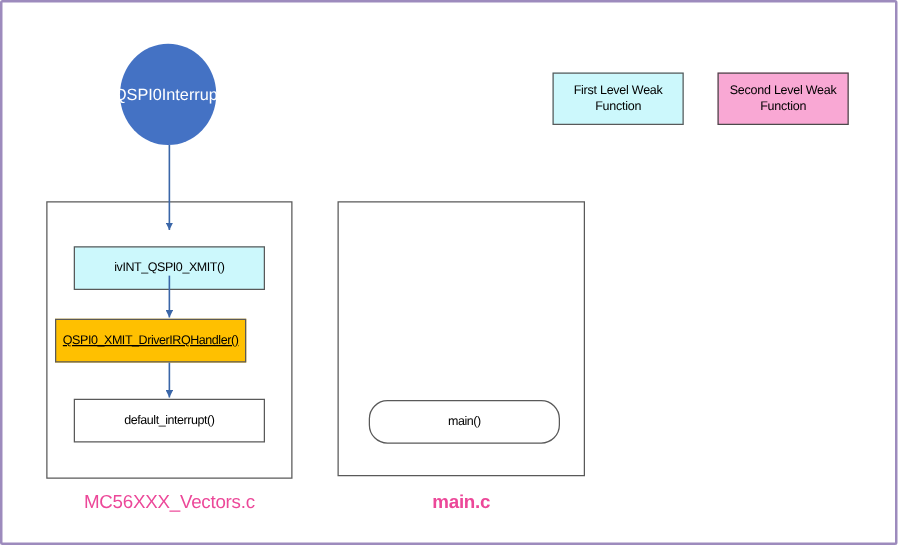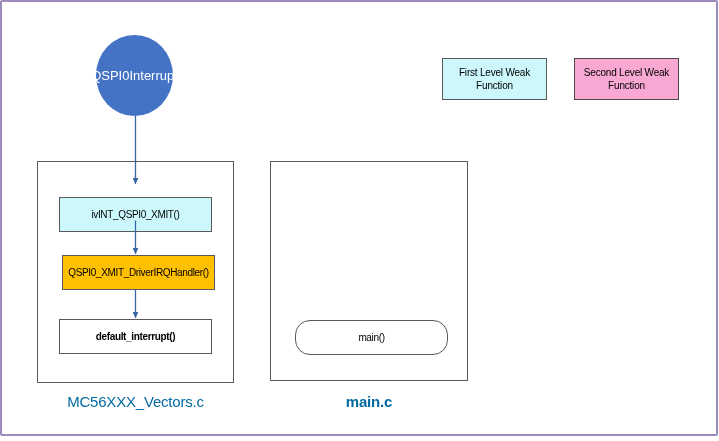--- a/index.html
+++ b/index.html
@@ -28,26 +28,26 @@
 
   .fn-box {
     position: absolute; width: 153px; height: 35px; border: 1px solid #595959;
     display: flex; align-items: center; justify-content: center;
     font-size: 10px; color: #000000; text-align: center; letter-spacing: -0.35px;
     background: #ffffff;
   }
   .fn-first  { background: #ccf8fc; }
   .fn-second { background: #ffc000; }
   .box-ivint   { left: 59px; top: 185px; margin-top: 12px; }
-  .box-handler { left: 62px; top: 255px; }
-  .box-default { left: 59px; top: 319px; font-weight: bold; }
+  .box-handler { left: 44px; top: 255px; text-decoration: underline; }
+  .box-default { left: 59px; top: 319px; }
   .box-main    { left: 295px; top: 320px; border-radius: 15px; }
 
   .file-label {
-    position: absolute; color: #0369a1; font-size: 15px; line-height: 15px; letter-spacing: -0.2px;
+    position: absolute; color: #ec4899; font-size: 15px; line-height: 15px; letter-spacing: -0.2px;
     text-align: center; white-space: nowrap;
   }
   .label-vectors { left: 37px;  top: 394px; width: 197px; }
   .label-main    { left: 270px; top: 394px; width: 198px; font-weight: bold; }
 
   .legend-item {
     position: absolute; width: 105px; height: 42px; border: 1px solid #595959;
     display: flex; align-items: center; justify-content: flex-end;
     font-size: 10px; line-height: 13px; color: #000000; text-align: center;
     letter-spacing: -0.2px; padding: 2px 5px;

